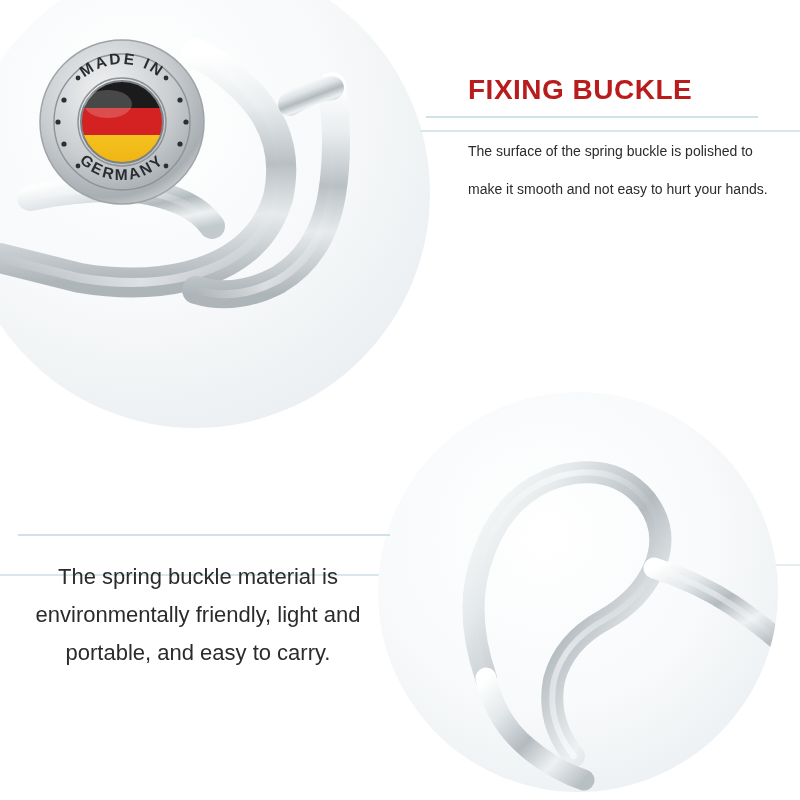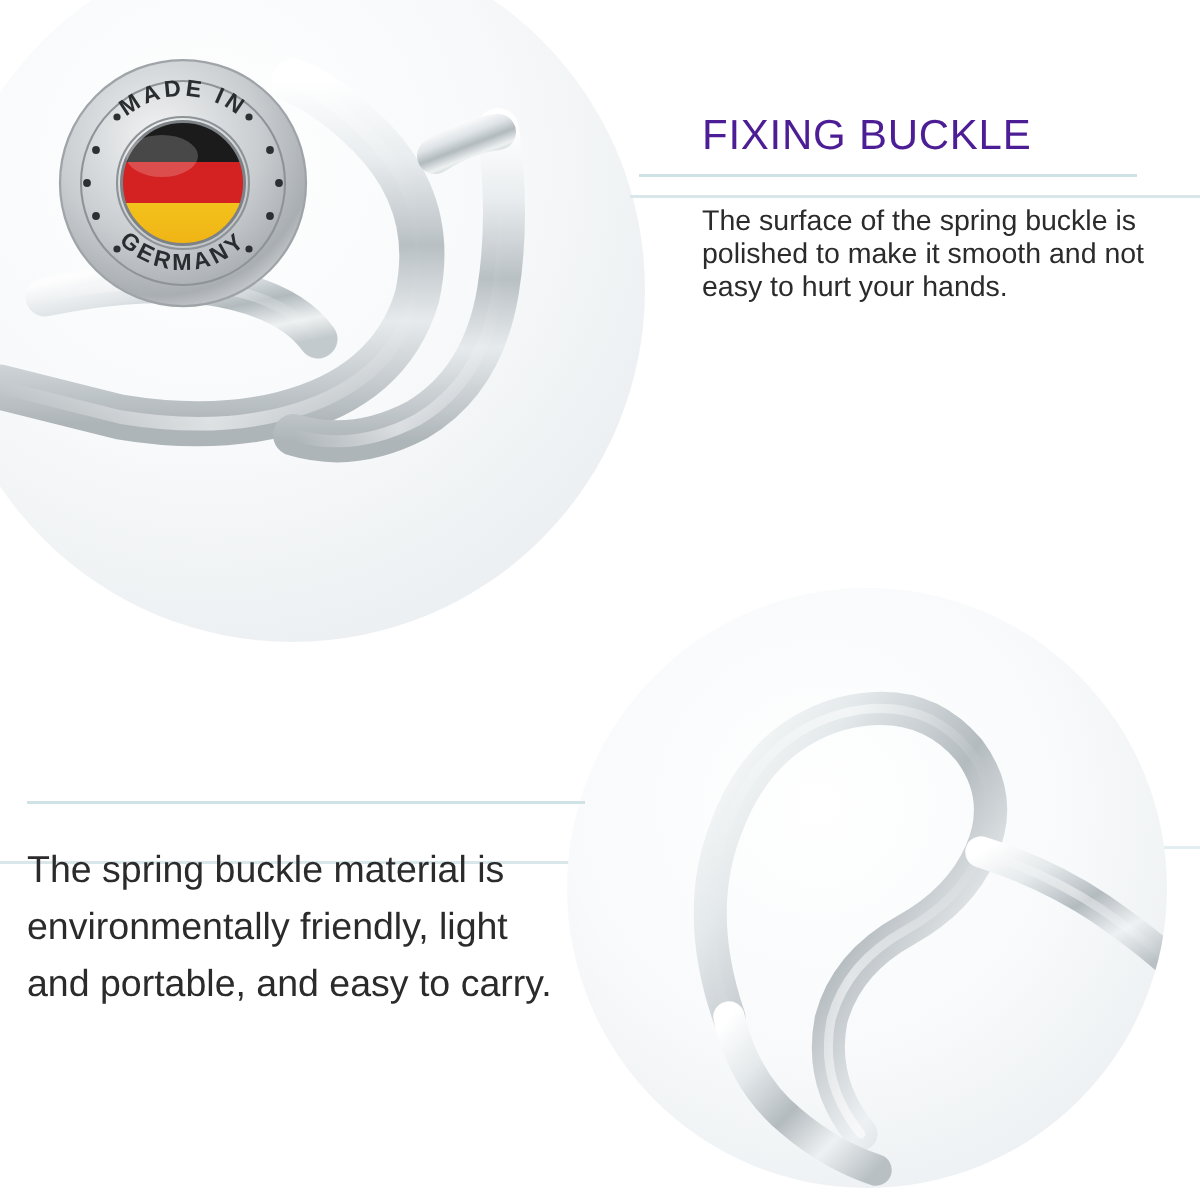--- a/index.html
+++ b/index.html
@@ -60,23 +60,23 @@
   #made-badge {
     position: absolute;
     left: 38px;
     top: 38px;
     width: 168px;
     height: 168px;
   }
 
   
   .heading {
-    font-weight: normal;
+    font-weight: bold;
     letter-spacing: 0.5px;
-    color: #4c1d95;
+    color: #b91c1c;
   }
   .body-text {
     color: #2b2b2b;
     font-weight: 400;
   }
 
   #fixing-block {
     position: absolute;
     left: 468px;
     top: 74px;
@@ -89,44 +89,45 @@
   }
   #fixing-block .rule {
     height: 2px;
     background: #cfe3e6;
     width: 332px;
     margin: 10px 0 14px -2px;
     position: relative;
     left: -40px;
   }
   #fixing-block .body-text {
-    font-size: 19px;
-    line-height: 22px;
+    font-size: 14px;
+    line-height: 38px;
   }
 
   #adjustable-block {
     position: absolute;
     left: 18px;
     top: 524px;
     width: 360px;
   }
   #adjustable-block .heading {
     font-size: 28px;
     line-height: 32px;
     margin: 0 0 6px 0;
   }
   #adjustable-block .rule {
     height: 2px;
     background: #cfe3e6;
     width: 372px;
     margin: 10px 0 14px 0;
   }
   #adjustable-block .body-text {
-    font-size: 25px;
+    font-size: 22px;
     line-height: 38px;
+    text-align: center;
   }
 
   
   .divider-line {
     position: absolute;
     height: 2px;
     background: #d9e7ea;
   }
   #divider-top {
     left: 420px;

